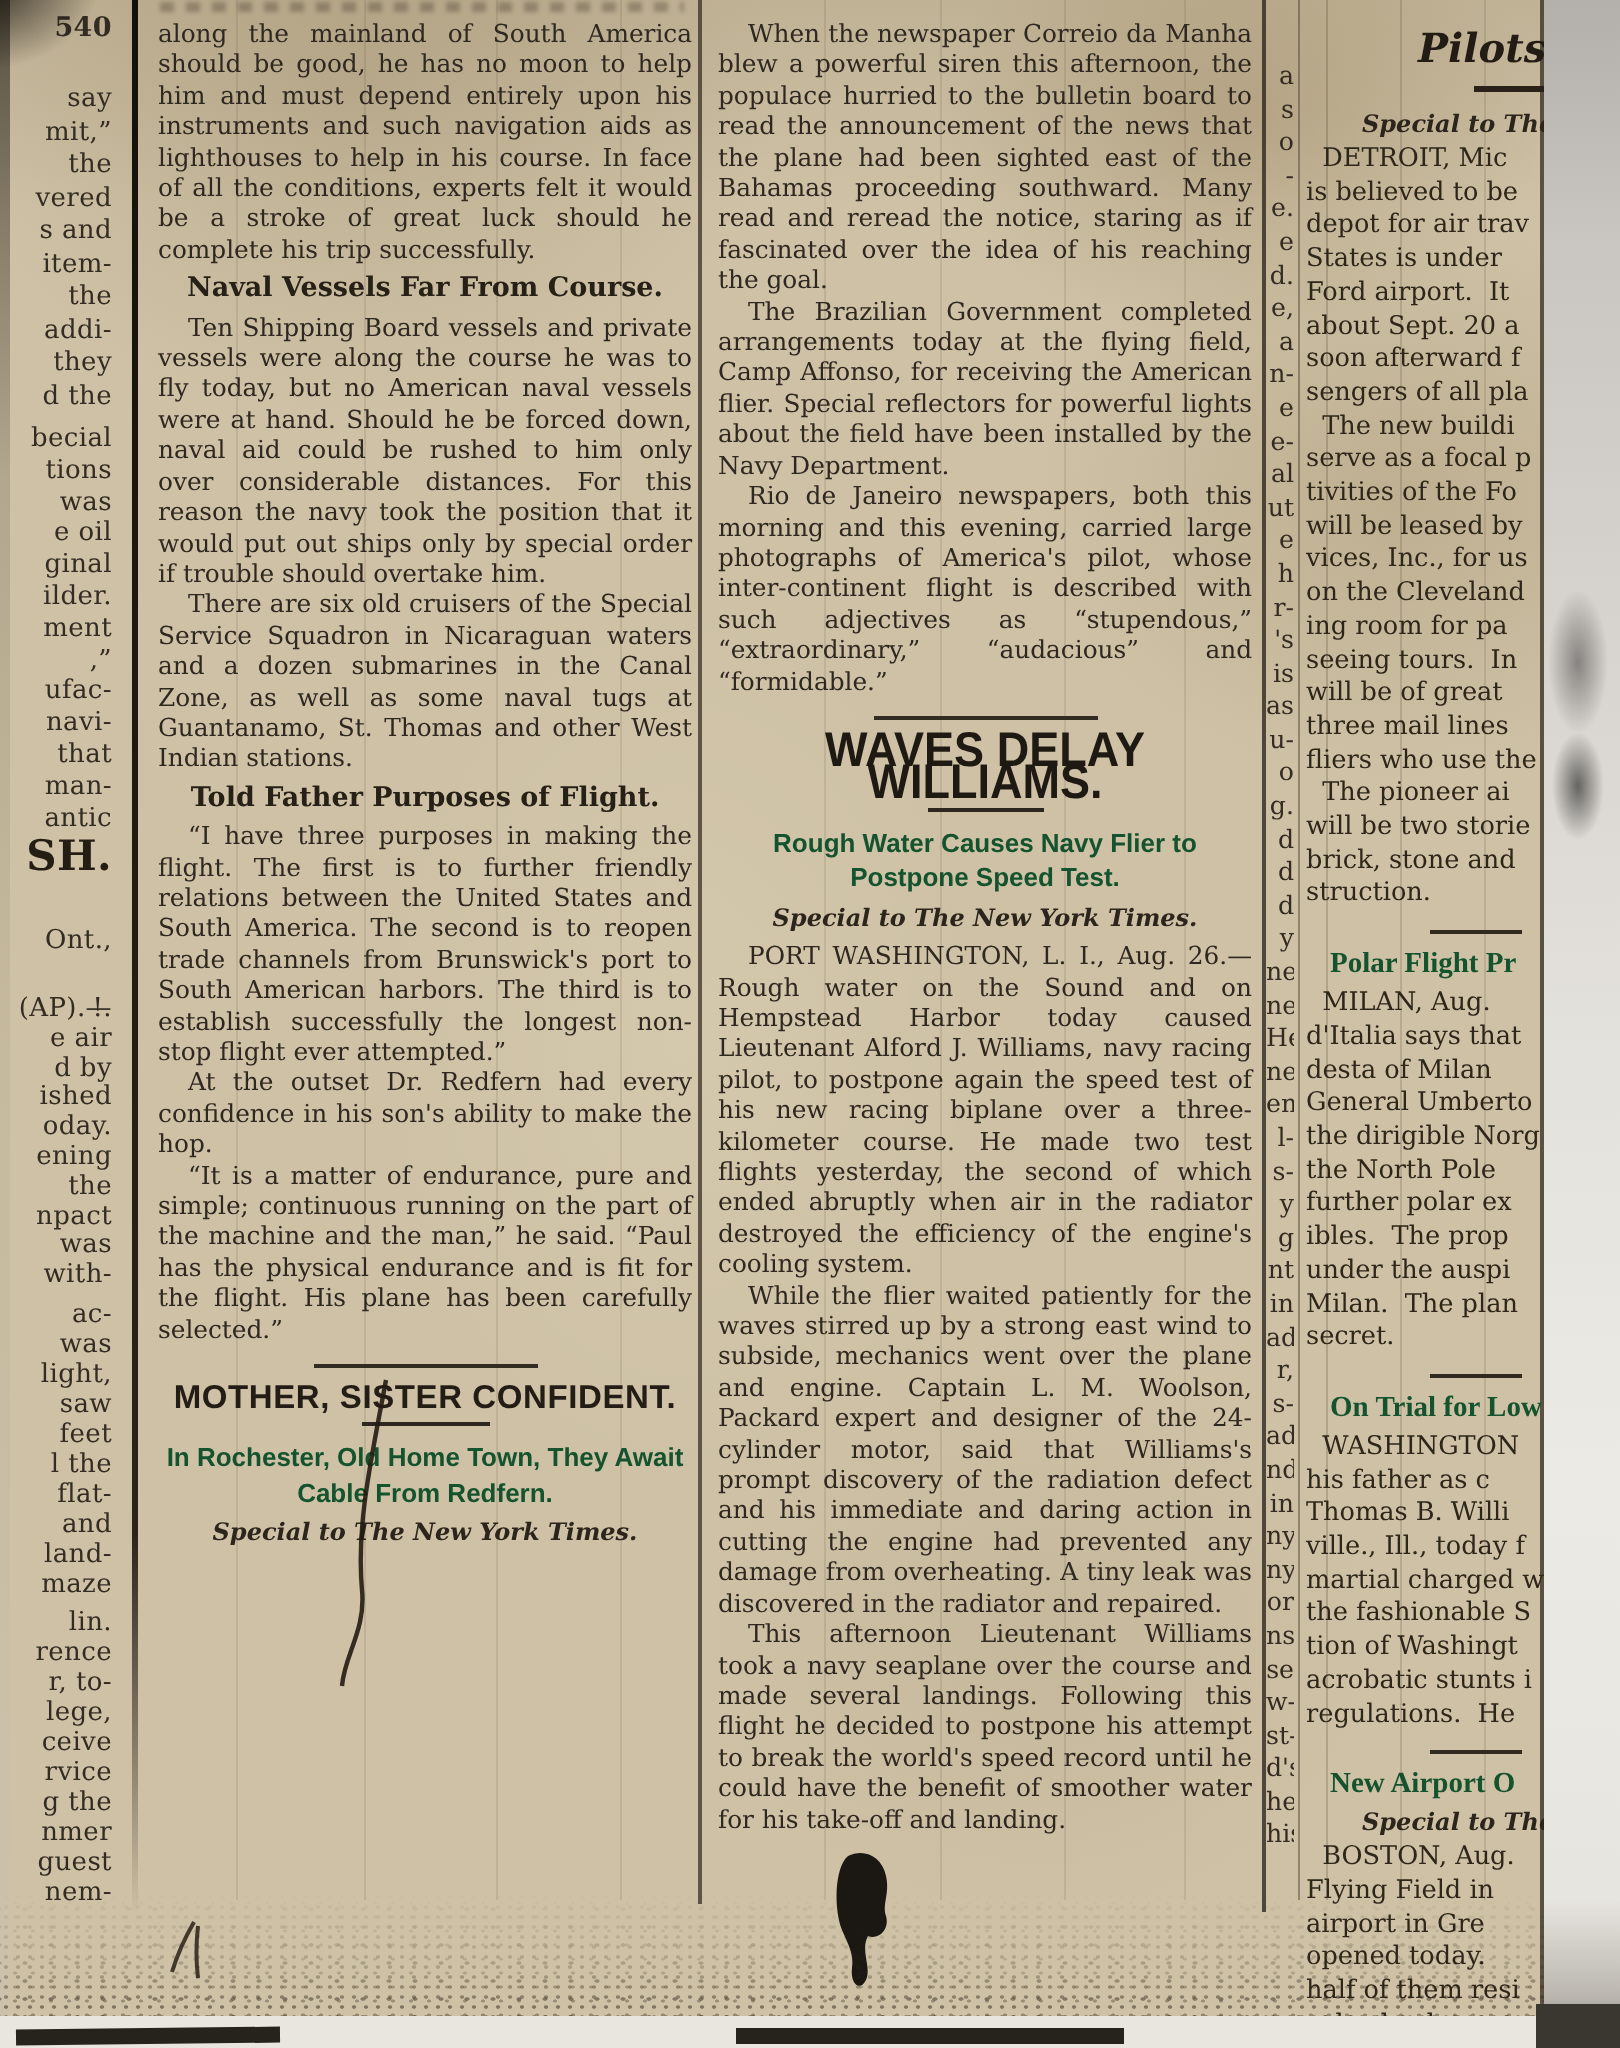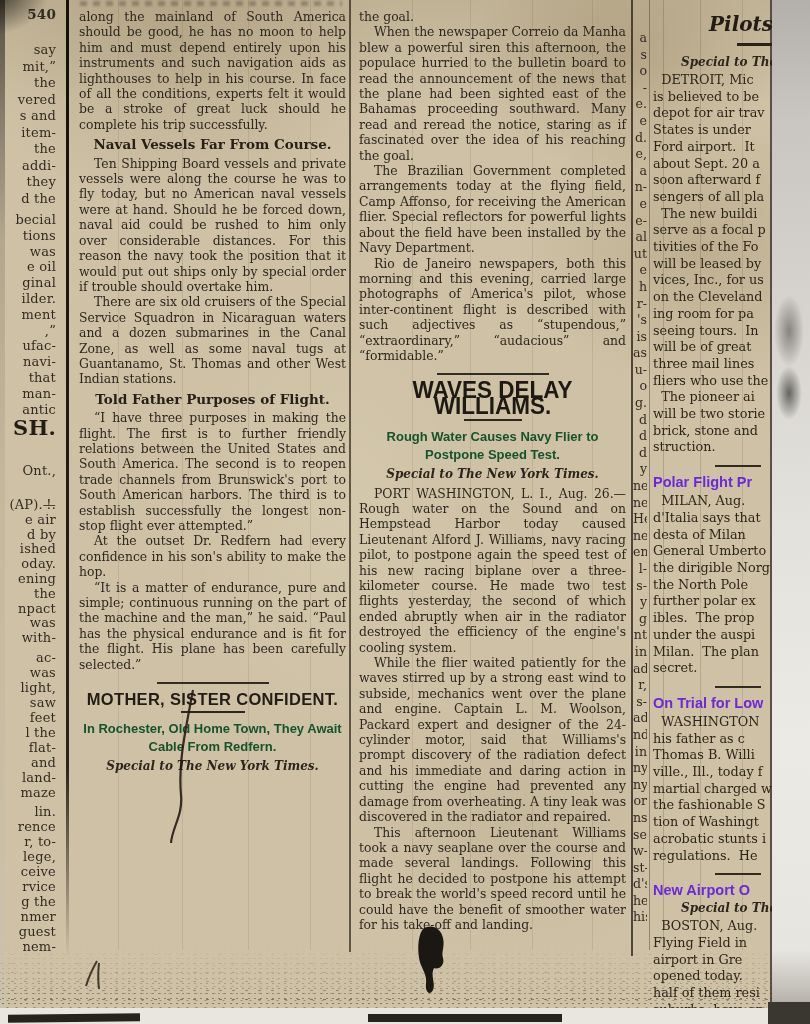--- a/index.html
+++ b/index.html
@@ -57,22 +57,22 @@
   .sliver{position:absolute;left:633px;top:30px;width:14px;height:920px;overflow:hidden;z-index:2;
           font-size:12.6px;line-height:16.6px;white-space:pre-line;text-align:right;color:#342c22;}
 
   
   .col3{position:absolute;left:653px;top:12px;width:122px;z-index:2;font-size:12.8px;color:#2d2619;}
   .c3-header{font-style:italic;font-weight:bold;font-size:20px;padding-left:56px;white-space:pre;color:#231c14;}
   .c3rule-thick{width:60px;height:3px;background:#2a2118;margin:7px 0 9px 84px;}
   .c3credit{text-align:left;padding-left:28px;font-size:12px;white-space:pre;margin:2px 0;}
   .c3block{white-space:pre;line-height:16.7px;margin-top:3px;}
   .c3rule{width:46px;height:2px;background:#332a1f;margin:9px 0 7px 62px;}
-  .c3subhead{font-family:Liberation Sans, sans-serif;font-weight:700;font-size:14.5px;
-             margin:2px 0 3px;white-space:pre;color:#6d28d9;}
+  .c3subhead{font-family:Liberation Serif, serif;font-weight:700;font-size:14.5px;
+             margin:2px 12px 3px;white-space:pre;color:#14532d;}
 
   .top-smudge{position:absolute;left:80px;top:1px;width:262px;height:5px;z-index:2;opacity:.55;
     background:repeating-linear-gradient(90deg, rgba(40,32,22,.5) 0 7px, rgba(40,32,22,0) 7px 13px);
     filter:blur(1px);}
 
   
   .scan-margin{position:absolute;left:772px;top:0;width:38px;height:1024px;z-index:6;
     background:linear-gradient(180deg,#b3b0ab 0,#c9c6c1 120px,#d6d3ce 300px,#e3e1dc 520px,#eceae5 740px,#e7e5e0 950px,#b9b5ae 1000px,#57544d 1024px);}
   .scan-margin::before{content:"";position:absolute;left:2px;top:295px;width:30px;height:72px;border-radius:50%;
     background:radial-gradient(closest-side, rgba(120,118,114,.85), transparent);}
@@ -197,21 +197,20 @@
     <p class="p">At the outset Dr. Redfern had every confidence in his son's ability to make the hop.</p>
     <p class="p">“It is a matter of endurance, pure and simple; continuous running on the part of the machine and the man,” he said.  “Paul has the physical endurance and is fit for the flight.  His plane has been carefully selected.”</p>
     <div class="divider"></div>
     <h2 class="headline-sm">MOTHER, SISTER CONFIDENT.</h2>
     <div class="hrule w64"></div>
     <div class="deck">In Rochester, Old Home Town, They Await Cable From Redfern.</div>
     <div class="credit">Special to The New York Times.</div>
   </div>
 
   <div class="col col2">
-    <p class="p noindent">the goal.</p>
     <p class="p">When the newspaper Correio da Manha blew a powerful siren this afternoon, the populace hurried to the bulletin board to read the announcement of the news that the plane had been sighted east of the Bahamas proceeding southward.  Many read and reread the notice, staring as if fascinated over the idea of his reaching the goal.</p>
     <p class="p">The Brazilian Government completed arrangements today at the flying field, Camp Affonso, for receiving the American flier.  Special reflectors for powerful lights about the field have been installed by the Navy Department.</p>
     <p class="p">Rio de Janeiro newspapers, both this morning and this evening, carried large photographs of America's pilot, whose inter-continent flight is described with such adjectives as “stupendous,” “extraordinary,” “audacious” and “formidable.”</p>
     <div class="divider"></div>
     <h2 class="headline-lg">WAVES DELAY WILLIAMS.</h2>
     <div class="hrule w58"></div>
     <div class="deck">Rough Water Causes Navy Flier to Postpone Speed Test.</div>
     <div class="credit">Special to The New York Times.</div>
     <p class="p">PORT WASHINGTON, L. I., Aug. 26.—Rough water on the Sound and on Hempstead Harbor today caused Lieutenant Alford J. Williams, navy racing pilot, to postpone again the speed test of his new racing biplane over a three-kilometer course.  He made two test flights yesterday, the second of which ended abruptly when air in the radiator destroyed the efficiency of the engine's cooling system.</p>
     <p class="p">While the flier waited patiently for the waves stirred up by a strong east wind to subside, mechanics went over the plane and engine.  Captain L. M. Woolson, Packard expert and designer of the 24-cylinder motor, said that Williams's prompt discovery of the radiation defect and his immediate and daring action in cutting the engine had prevented any damage from overheating.  A tiny leak was discovered in the radiator and repaired.</p>

